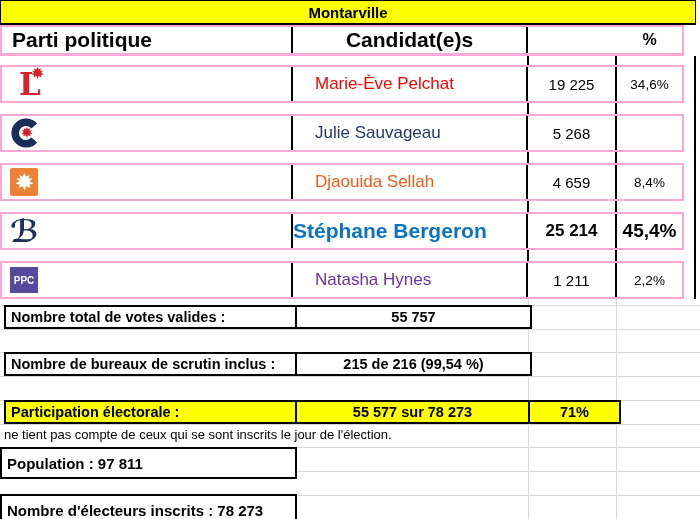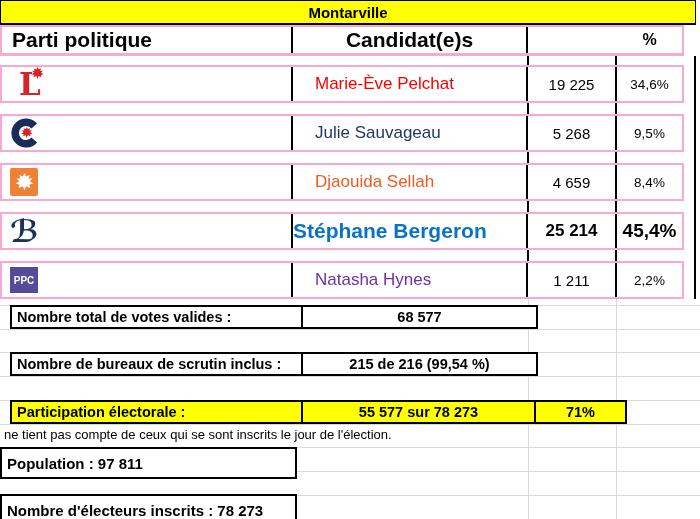--- a/index.html
+++ b/index.html
@@ -48,21 +48,21 @@
   .logo{display:flex; align-items:center; justify-content:center;}
   .lib-logo{position:relative; width:40px; height:32px;}
   .lib-L{font-family:"DejaVu Serif", serif; font-weight:bold; font-size:31px; line-height:30px; color:var(--c-lib);}
   .lib-leaf{position:absolute; right:6px; top:-1px;}
   .ndp-sq{width:28px; height:28px; background:var(--c-ndp); border-radius:2px; display:flex; align-items:center; justify-content:center;}
   .bloc-B{font-family:"DejaVu Sans", sans-serif; font-size:31px; line-height:30px; color:var(--c-bloc); font-weight:bold;}
   .ppc-sq{width:28px; height:26px; background:var(--c-ppc); display:flex; align-items:center; justify-content:center;
           color:#fff; font-weight:bold; font-size:10px; letter-spacing:0px;}
 
   
-  .sumrow{position:absolute; left:10px; display:flex; border:2px solid #000; box-sizing:border-box;
+  .sumrow{position:absolute; left:4px; display:flex; border:2px solid #000; box-sizing:border-box;
           background:#fff; z-index:2; font-weight:bold; font-size:14.5px; align-items:stretch;}
   .sumrow .lbl{width:291px; border-right:2px solid #000; display:flex; align-items:center; padding-left:5px; box-sizing:border-box;}
   .sumrow .val{flex:1; display:flex; align-items:center; justify-content:center;}
   .sum-valid{top:305px; height:24px; width:528px;}
   .sum-polls{top:352px; height:24px; width:528px;}
   .sum-turnout{top:400px; height:24px; width:617px; background:var(--hl,#ffff00);}
   .sum-turnout .val2{width:233px; border-right:2px solid #000; display:flex; align-items:center; justify-content:center; box-sizing:border-box;}
   .sum-turnout .pctv{flex:1; display:flex; align-items:center; justify-content:center;}
   .note{position:absolute; left:4px; top:427px; font-size:13px; z-index:2;}
   .infobox{position:absolute; left:0; width:297px; height:32px; border:2px solid #000; box-sizing:border-box;
@@ -111,21 +111,20 @@
         <svg width="32" height="32" viewBox="0 0 34 34">
           <path d="M25.8 9.6 A11.5 11.5 0 1 0 25.8 24.4" fill="none" style="stroke:var(--c-con)" stroke-width="8"></path>
           <g transform="translate(11.5,10.5) scale(0.8)">
             <path style="fill:var(--c-lib)" d="M8 0 L9.4 2.9 L12.3 1.7 L11.5 4.8 L14.8 4.4 L12.4 7.1 L15.6 8.9 L12.2 9.7 L13 12.6 L9.4 11.1 L8 14.8 L6.6 11.1 L3 12.6 L3.8 9.7 L0.4 8.9 L3.6 7.1 L1.2 4.4 L4.5 4.8 L3.7 1.7 L6.6 2.9 Z"></path>
           </g>
         </svg>
       </div>
     </div>
     <div class="cell cand" style="color: rgb(31, 56, 100);">Julie Sauvageau</div>
     <div class="cell votes">5 268</div>
-    <div class="cell pct">9,5%</div>
   </div>
 
   <div class="data-row r3">
     <div class="cell party">
       <div class="logo ndp-sq">
         <svg width="19" height="19" viewBox="0 0 16 16">
             <path fill="#ffffff" d="M8 0 L9.4 2.9 L12.3 1.7 L11.5 4.8 L14.8 4.4 L12.4 7.1 L15.6 8.9 L12.2 9.7 L13 12.6 L9.4 11.1 L8 14.8 L6.6 11.1 L3 12.6 L3.8 9.7 L0.4 8.9 L3.6 7.1 L1.2 4.4 L4.5 4.8 L3.7 1.7 L6.6 2.9 Z"></path>
           </svg>
       </div>
     </div>
@@ -149,21 +148,21 @@
     <div class="cell party">
       <div class="logo ppc-sq">PPC</div>
     </div>
     <div class="cell cand" style="color: rgb(112, 48, 160);">Natasha Hynes</div>
     <div class="cell votes">1 211</div>
     <div class="cell pct">2,2%</div>
   </div>
 
   <div class="sumrow sum-valid">
     <div class="lbl">Nombre total de votes valides :</div>
-    <div class="val">68 577</div>
+    <div class="val">55 757</div>
   </div>
 
   <div class="sumrow sum-polls">
     <div class="lbl">Nombre de bureaux de scrutin inclus :</div>
     <div class="val">215 de 216 (99,54 %)</div>
   </div>
 
   <div class="sumrow sum-turnout">
     <div class="lbl">Participation électorale :</div>
     <div class="val2">55 577 sur 78 273</div>

